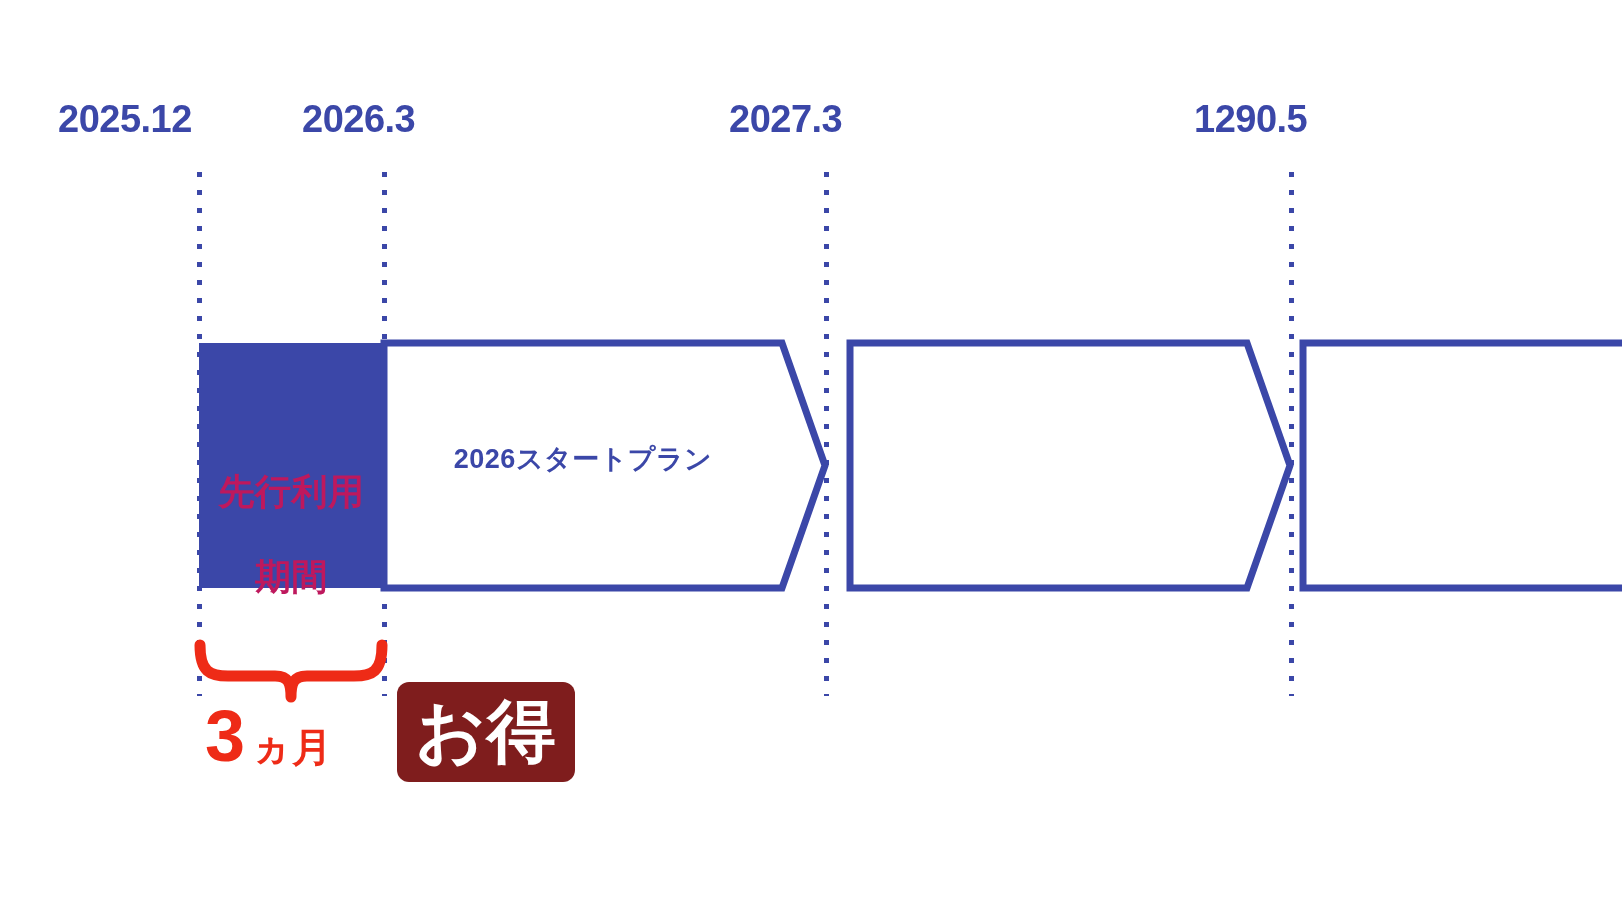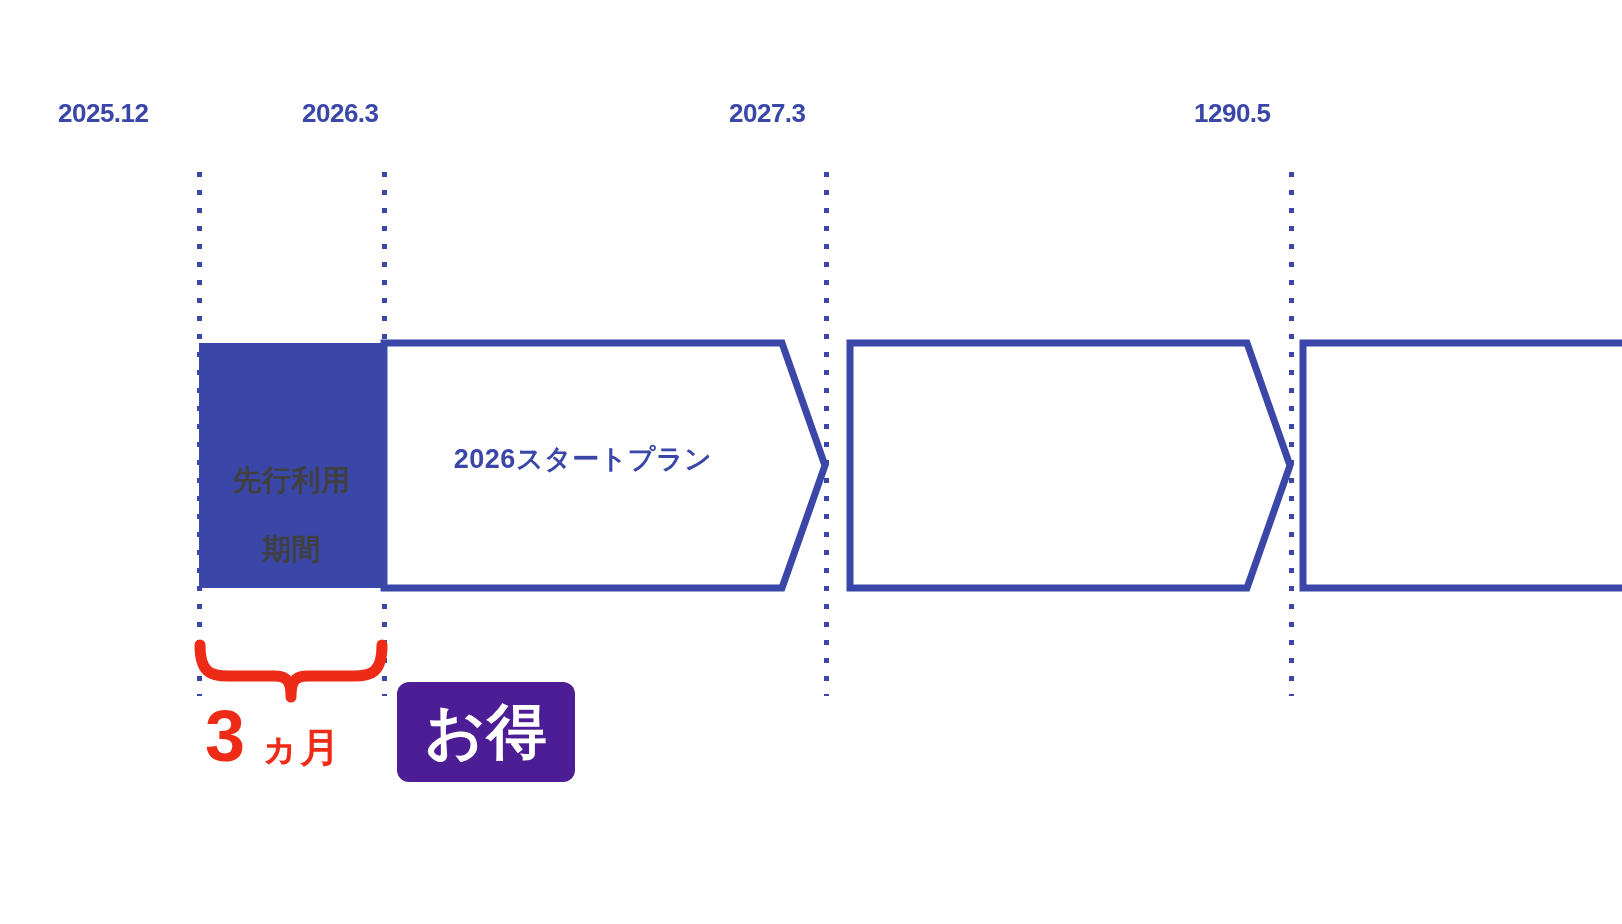--- a/index.html
+++ b/index.html
@@ -13,21 +13,21 @@
   #canvas {
     position: relative;
     width: 1622px;
     height: 924px;
     background: #ffffff;
     overflow: hidden;
   }
   .date-label {
     position: absolute;
     font-weight: bold;
-    font-size: 26px;
+    font-size: 38px;
     color: #3B47A8;
     letter-spacing: -0.5px;
     white-space: nowrap;
     line-height: 1;
   }
   .vline {
     position: absolute;
     width: 5px;
     background-image: linear-gradient(to bottom, #3B47A8 0px, #3B47A8 5px, rgba(255,255,255,0) 5px, rgba(255,255,255,0) 18px);
     background-size: 5px 18px;
@@ -39,52 +39,52 @@
     top: 0;
   }
   .box-label {
     position: absolute;
     text-align: center;
     font-weight: bold;
     line-height: 1.18;
     white-space: pre-line;
   }
   .lead-label {
-    color: #404040;
-    font-size: 29px;
+    color: #be185d;
+    font-size: 36px;
     letter-spacing: 0.5px;
   }
   .plan-label {
     color: #3B47A8;
     font-size: 27px;
     letter-spacing: 0.5px;
   }
   .months-text {
     position: absolute;
     color: #EE2B17;
     font-weight: bold;
     white-space: nowrap;
     line-height: 1;
   }
   .months-num {
     font-size: 72px;
     vertical-align: baseline;
   }
   .months-unit {
     font-size: 40px;
-    margin-left: 14px;
+    margin-left: 6px;
     vertical-align: baseline;
   }
   .badge {
     position: absolute;
-    background: #4c1d95;
+    background: #7f1d1d;
     border-radius: 12px;
     color: #ffffff;
     font-weight: bold;
-    font-size: 60px;
+    font-size: 69px;
     display: flex;
     align-items: center;
     justify-content: center;
     letter-spacing: 1px;
   }
   .footnote {
     position: absolute;
     color: #9a9a9a;
     font-size: 31px;
     white-space: nowrap;

